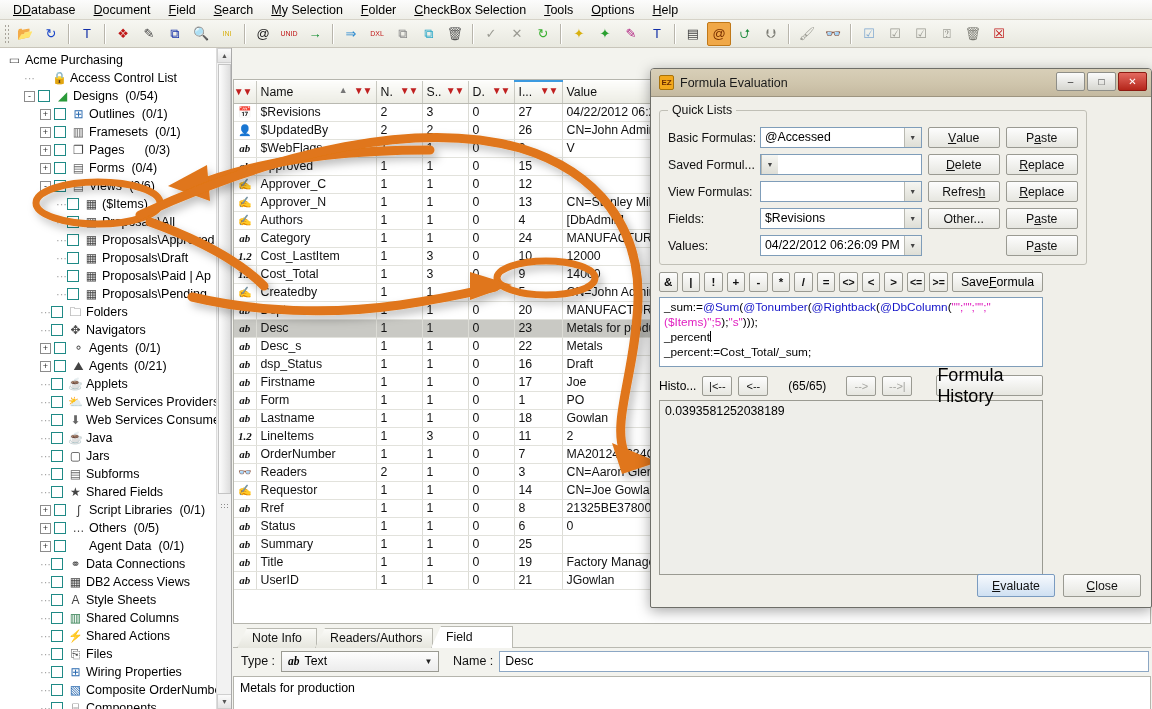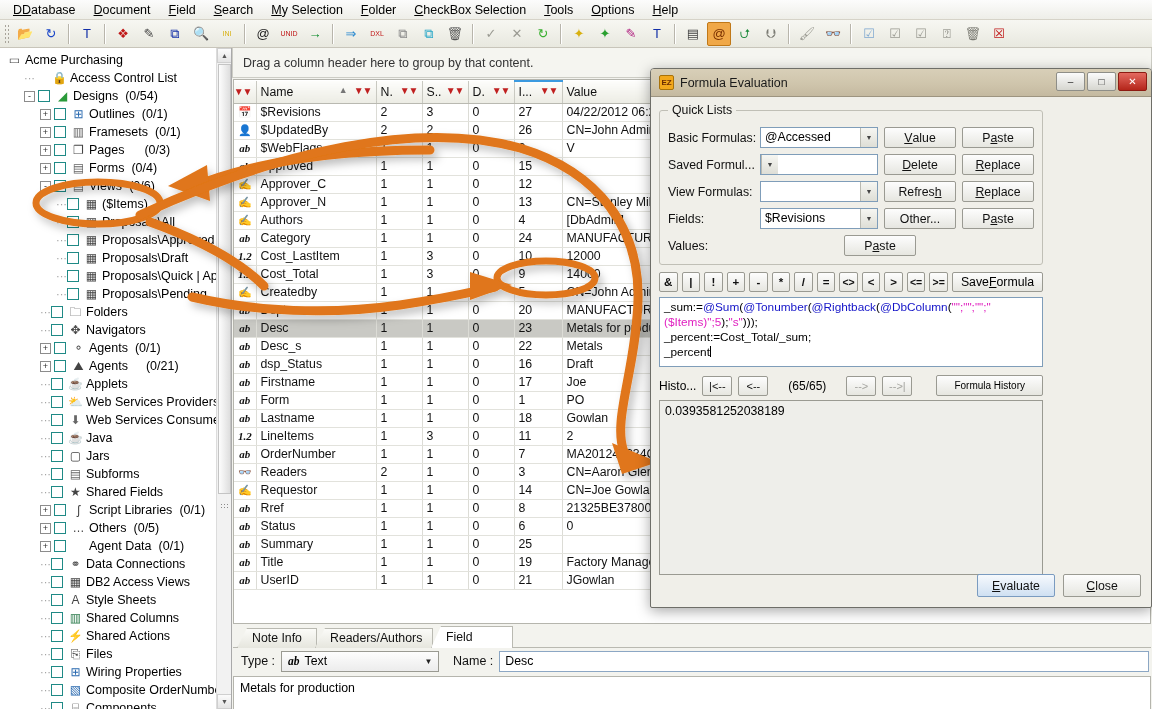--- a/index.html
+++ b/index.html
@@ -188,21 +188,21 @@
   .fk { color: #1414c8; }  .fs { color: #e020c0; }  .fp { color: #000; }
   .caret { display:inline-block; width:1px; height:11px; background:#000; vertical-align:-1px; }
   .histrow { display: flex; align-items: center; margin-top: 8px; gap: 6px; }
   .hbtn { min-width: 30px; height: 20px; border: 1px solid #9a9a92;
           background: linear-gradient(#fdfdfd,#e6e6e0); border-radius: 2px;
           display: flex; align-items: center; justify-content: center;
           font-size: 11px; color: #111; padding: 0 4px; }
   .hbtn.dis { color: #a5a5a0; }
   .fhist { width: 130px; height: 21px; margin-left: 18px; border: 1px solid #9a9a92;
            background: linear-gradient(#fdfdfd,#e6e6e0); border-radius: 2px;
-           display: flex; align-items: center; justify-content: center; font-size: 10px; }
+           display: flex; align-items: center; justify-content: center; font-size: 18px; }
   .resultbox { margin-top: 4px; height: 175px; background: #eeeeea; border: 1px solid #9a9a92;
                padding: 3px 5px; font-size: 12.3px; }
   .dlg-footer { position: absolute; right: 10px; bottom: 10px; display: flex; gap: 8px; }
   .fbtn { width: 78px; height: 23px; border: 1px solid #7a9bc0; border-radius: 2px;
           background: linear-gradient(#f6f9fd,#cfe0f2); font-size: 12.3px;
           display: flex; align-items: center; justify-content: center; color: #111; }
   .fbtn.plain { border-color: #9a9a92; background: linear-gradient(#fdfdfd,#e6e6e0); }
   .fbtn u { text-decoration: underline; }
 
   
@@ -433,21 +433,21 @@
           <span class="dotline">···</span>
           <span class="cbx"></span>
           <span class="tglyph" style="color:#444">▦</span>
           <span class="tlabel">Proposals\Draft</span>
         </div>
         <div class="tnode">
           <span class="indent" style="width:54px"></span>
           <span class="dotline">···</span>
           <span class="cbx"></span>
           <span class="tglyph" style="color:#444">▦</span>
-          <span class="tlabel">Proposals\Quick | Ap</span>
+          <span class="tlabel">Proposals\Paid | Ap</span>
         </div>
         <div class="tnode">
           <span class="indent" style="width:54px"></span>
           <span class="dotline">···</span>
           <span class="cbx"></span>
           <span class="tglyph" style="color:#444">▦</span>
           <span class="tlabel">Proposals\Pending</span>
         </div>
         <div class="tnode">
           <span class="indent" style="width:38px"></span>
@@ -470,21 +470,21 @@
           <span class="tglyph" style="color:#444">⚬</span>
           <span class="tlabel">Agents</span>
           <span style="margin-left:5px">(0/1)</span>
         </div>
         <div class="tnode">
           <span class="indent" style="width:38px"></span>
           <span class="expander">+</span>
           <span class="cbx"></span>
           <span class="tglyph" style="color:#444">⛰</span>
           <span class="tlabel">Agents</span>
-          <span style="margin-left:16px">(0/21)</span>
+          <span style="margin-left:4px">(0/21)</span>
         </div>
         <div class="tnode">
           <span class="indent" style="width:38px"></span>
           <span class="dotline">···</span>
           <span class="cbx"></span>
           <span class="tglyph" style="color:#444">☕</span>
           <span class="tlabel">Applets</span>
         </div>
         <div class="tnode">
           <span class="indent" style="width:38px"></span>
@@ -619,23 +619,20 @@
     <div class="treescroll">
       <div class="up">▲</div>
       <div class="thumb"></div>
       <div class="grip"></div>
       <div class="dn">▼</div>
     </div>
   </div>
 
   <div class="mainpane">
 
-    <div class="groupbar">
-      <span>Drag a column header here to group by that content.</span>
-    </div>
 
     <div class="gridwrap">
       <table class="grid">
         <colgroup>
           <col style="width:22px">
             <col style="width:120px">
             <col style="width:46px">
           <col style="width:46px">
             <col style="width:46px">
             <col style="width:48px">
@@ -1028,20 +1025,24 @@
               <span class="lbl">Fields:</span>
               <div class="dcombo">
                 <span class="v">$Revisions</span>
                 <span class="btn">▼</span>
               </div>
               <div class="dbtn">Other...</div>
               <div class="dbtn">P<u>a</u>ste</div>
             </div>
             <div class="row">
               <span class="lbl">Values:</span>
+              <div class="dcombo">
+                <span class="v">04/22/2012 06:26:09 PM</span>
+                <span class="btn">▼</span>
+              </div>
               <div style="min-width:72px;margin-left:6px"></div>
               <div class="dbtn">P<u>a</u>ste</div>
             </div>
           </div>
       </fieldset>
 
       <div class="opbar" id="opbar">
           <div class="opb">&amp;</div>
           <div class="opb">|</div>
           <div class="opb">!</div>
@@ -1053,22 +1054,22 @@
           <div class="opb" style="font-size: 10.5px;">&lt;&gt;</div>
           <div class="opb">&lt;</div>
           <div class="opb">&gt;</div>
           <div class="opb" style="font-size: 10.5px;">&lt;=</div>
           <div class="opb" style="font-size: 10.5px;">&gt;=</div>
           <div class="saveformula">Save <u>F</u>ormula</div>
         </div>
 
       <div class="formulabox" id="formulabox">
           <div><span class="fp">_sum:=</span><span class="fk">@Sum</span><span class="fp">(</span><span class="fk">@Tonumber</span><span class="fp">(</span><span class="fk">@Rightback</span><span class="fp">(</span><span class="fk">@DbColumn</span><span class="fp">(</span><span class="fs">"";"";"";"($Items)";5</span><span class="fp">);</span><span class="fs">"s"</span><span class="fp">)));</span></div>
+          <div><span class="fp">_percent</span><span class="caret"></span></div>
           <div><span class="fp">_percent:=Cost_Total/_sum;</span></div>
-          <div><span class="fp">_percent</span><span class="caret"></span></div>
         </div>
 
       <div class="histrow">
         <span>Histo...</span>
         <div class="hbtn">
             <span>|&lt;--</span>
           </div>
         <div class="hbtn">
             <span>&lt;--</span>
           </div>

